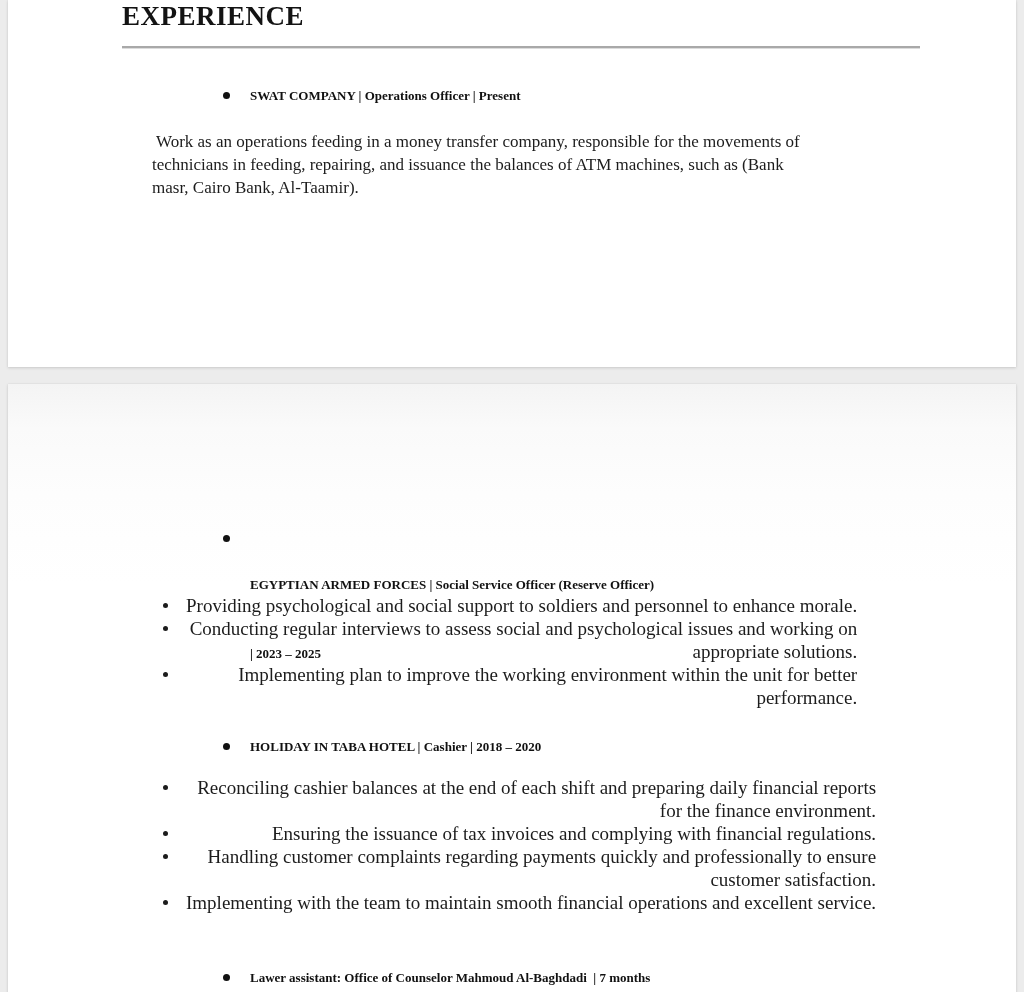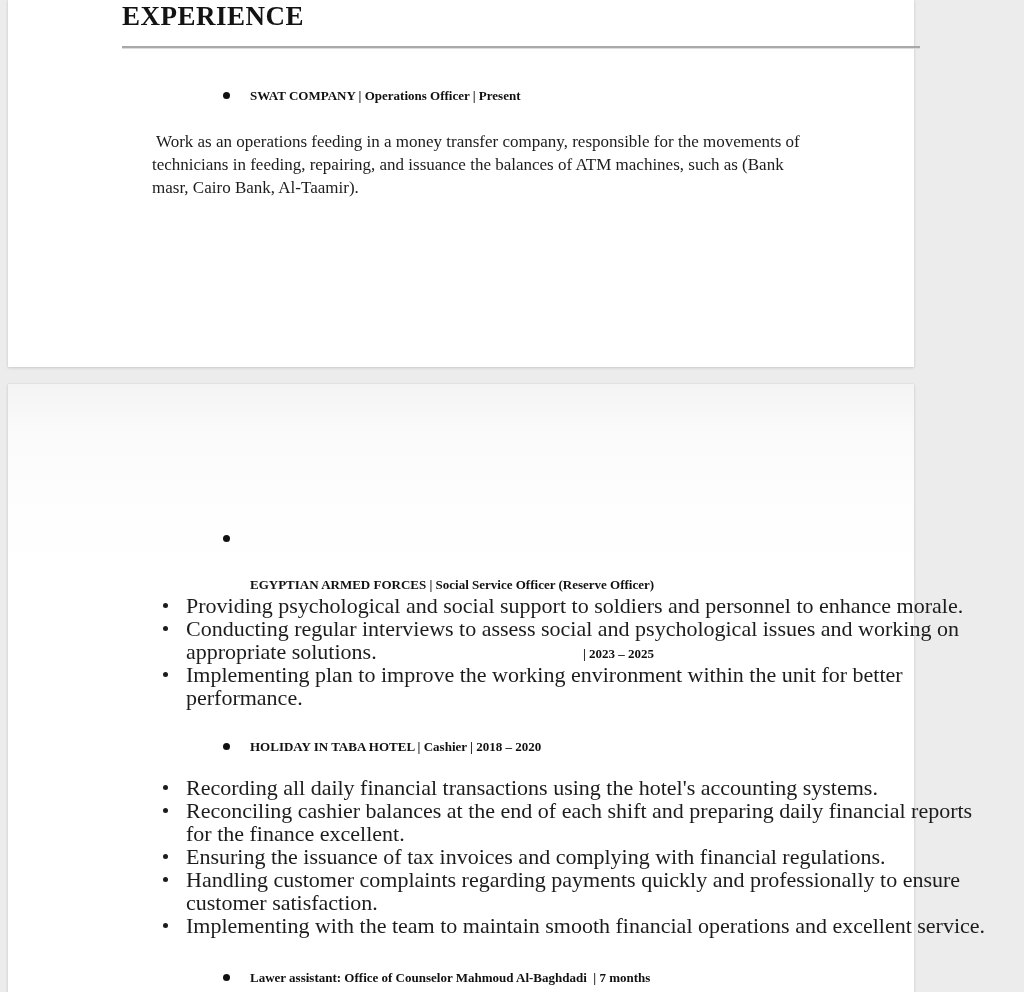--- a/index.html
+++ b/index.html
@@ -11,21 +11,21 @@
     color: #1c1c1c;
   }
   .doc-canvas {
     position: relative;
     width: 1024px; height: 992px;
     background: #ececec;
   }
   .page {
     position: absolute;
     left: 8px;
-    width: 906px;
+    width: 1008px;
     background: #ffffff;
     box-shadow: 0 1px 3px rgba(0,0,0,0.14), 0 0 1px rgba(0,0,0,0.10);
   }
   .page-1 { top: 0; height: 367px; }
   .page-2 {
     top: 384px; height: 640px;
     background: linear-gradient(180deg, #f4f4f4 0px, #fafafa 45px, #fdfdfd 110px, #ffffff 200px);
   }
   .section-title {
     position: absolute;
@@ -50,34 +50,35 @@
   }
   .job-title-item { left: 206px; font-weight: bold; color: #111111; }
   .job-title-item .bullet-dot {
     position: absolute;
     left: 9px; top: 8px;
     width: 7px; height: 7px;
     border-radius: 50%;
     background: #111111;
   }
   .job-title-text { margin-left: 36px; white-space: pre; }
-  .job-title-text .title-line { white-space: pre; text-align: right; }
+  .job-title-text .title-line { white-space: pre; }
   .paragraph-block {
     position: absolute;
     left: 144px;
     font-size: 17px;
     line-height: 23px;
   }
   .paragraph-block .para-line { white-space: pre; }
   .bullet-list {
     position: absolute;
     left: 150px;
-    font-size: 22px;
+    font-size: 19px;
     line-height: 23px;
     list-style: none;
+    text-align: right;
   }
   .list-item { position: relative; }
   .list-item .bullet-dot {
     position: absolute;
     left: 5px; top: 9px;
     width: 5px; height: 5px;
     border-radius: 50%;
     background: #1c1c1c;
   }
   .li-text { margin-left: 28px; }
@@ -142,28 +143,22 @@
 
     <div class="job-entry job-title-item" style="top: 351px;">
       <span class="bullet-dot"></span>
       <div class="job-title-text">HOLIDAY IN TABA HOTEL | Cashier | 2018 – 2020</div>
     </div>
 
     <ul class="bullet-list" style="top: 392px;">
       <li class="list-item">
         <span class="bullet-dot"></span>
         <div class="li-text">
-          <div class="li-line">Recording all daily financial transactions using the hotel's accounting systems.</div>
-        </div>
-      </li>
-      <li class="list-item">
-        <span class="bullet-dot"></span>
-        <div class="li-text">
           <div class="li-line">Reconciling cashier balances at the end of each shift and preparing daily financial reports</div>
-          <div class="li-line">for the finance excellent.</div>
+          <div class="li-line">for the finance environment.</div>
         </div>
       </li>
       <li class="list-item">
         <span class="bullet-dot"></span>
         <div class="li-text">
           <div class="li-line">Ensuring the issuance of tax invoices and complying with financial regulations.</div>
         </div>
       </li>
       <li class="list-item">
         <span class="bullet-dot"></span>

